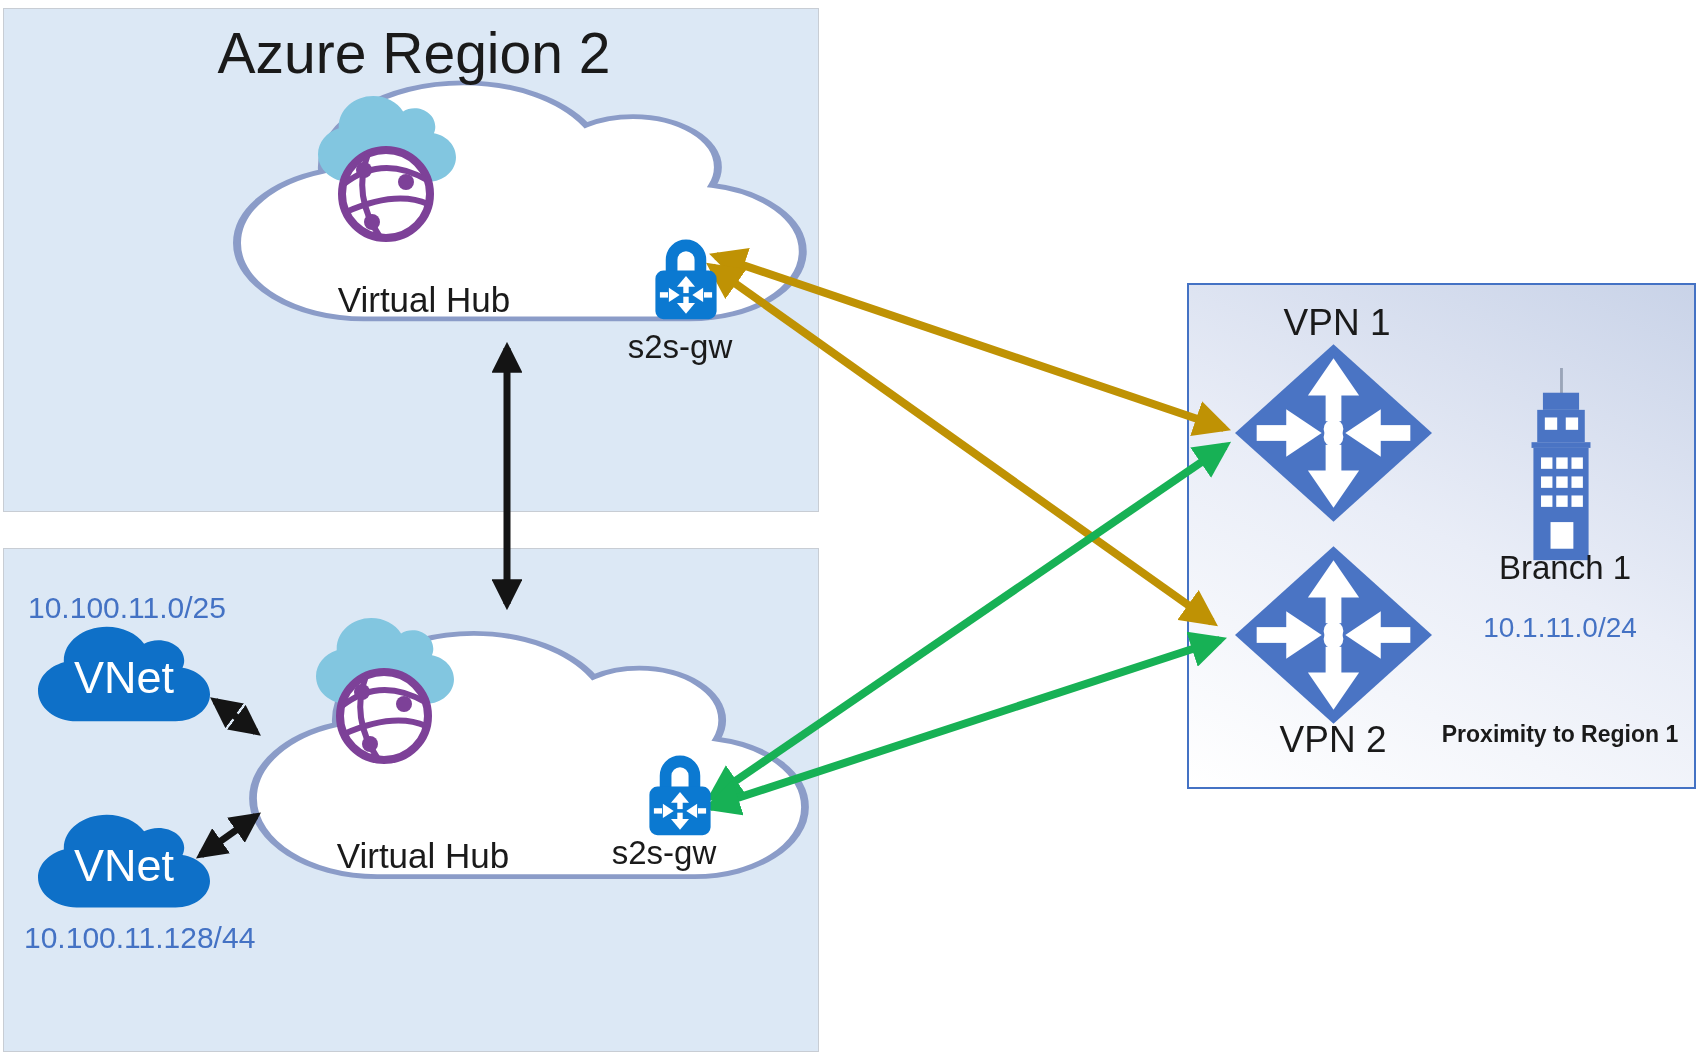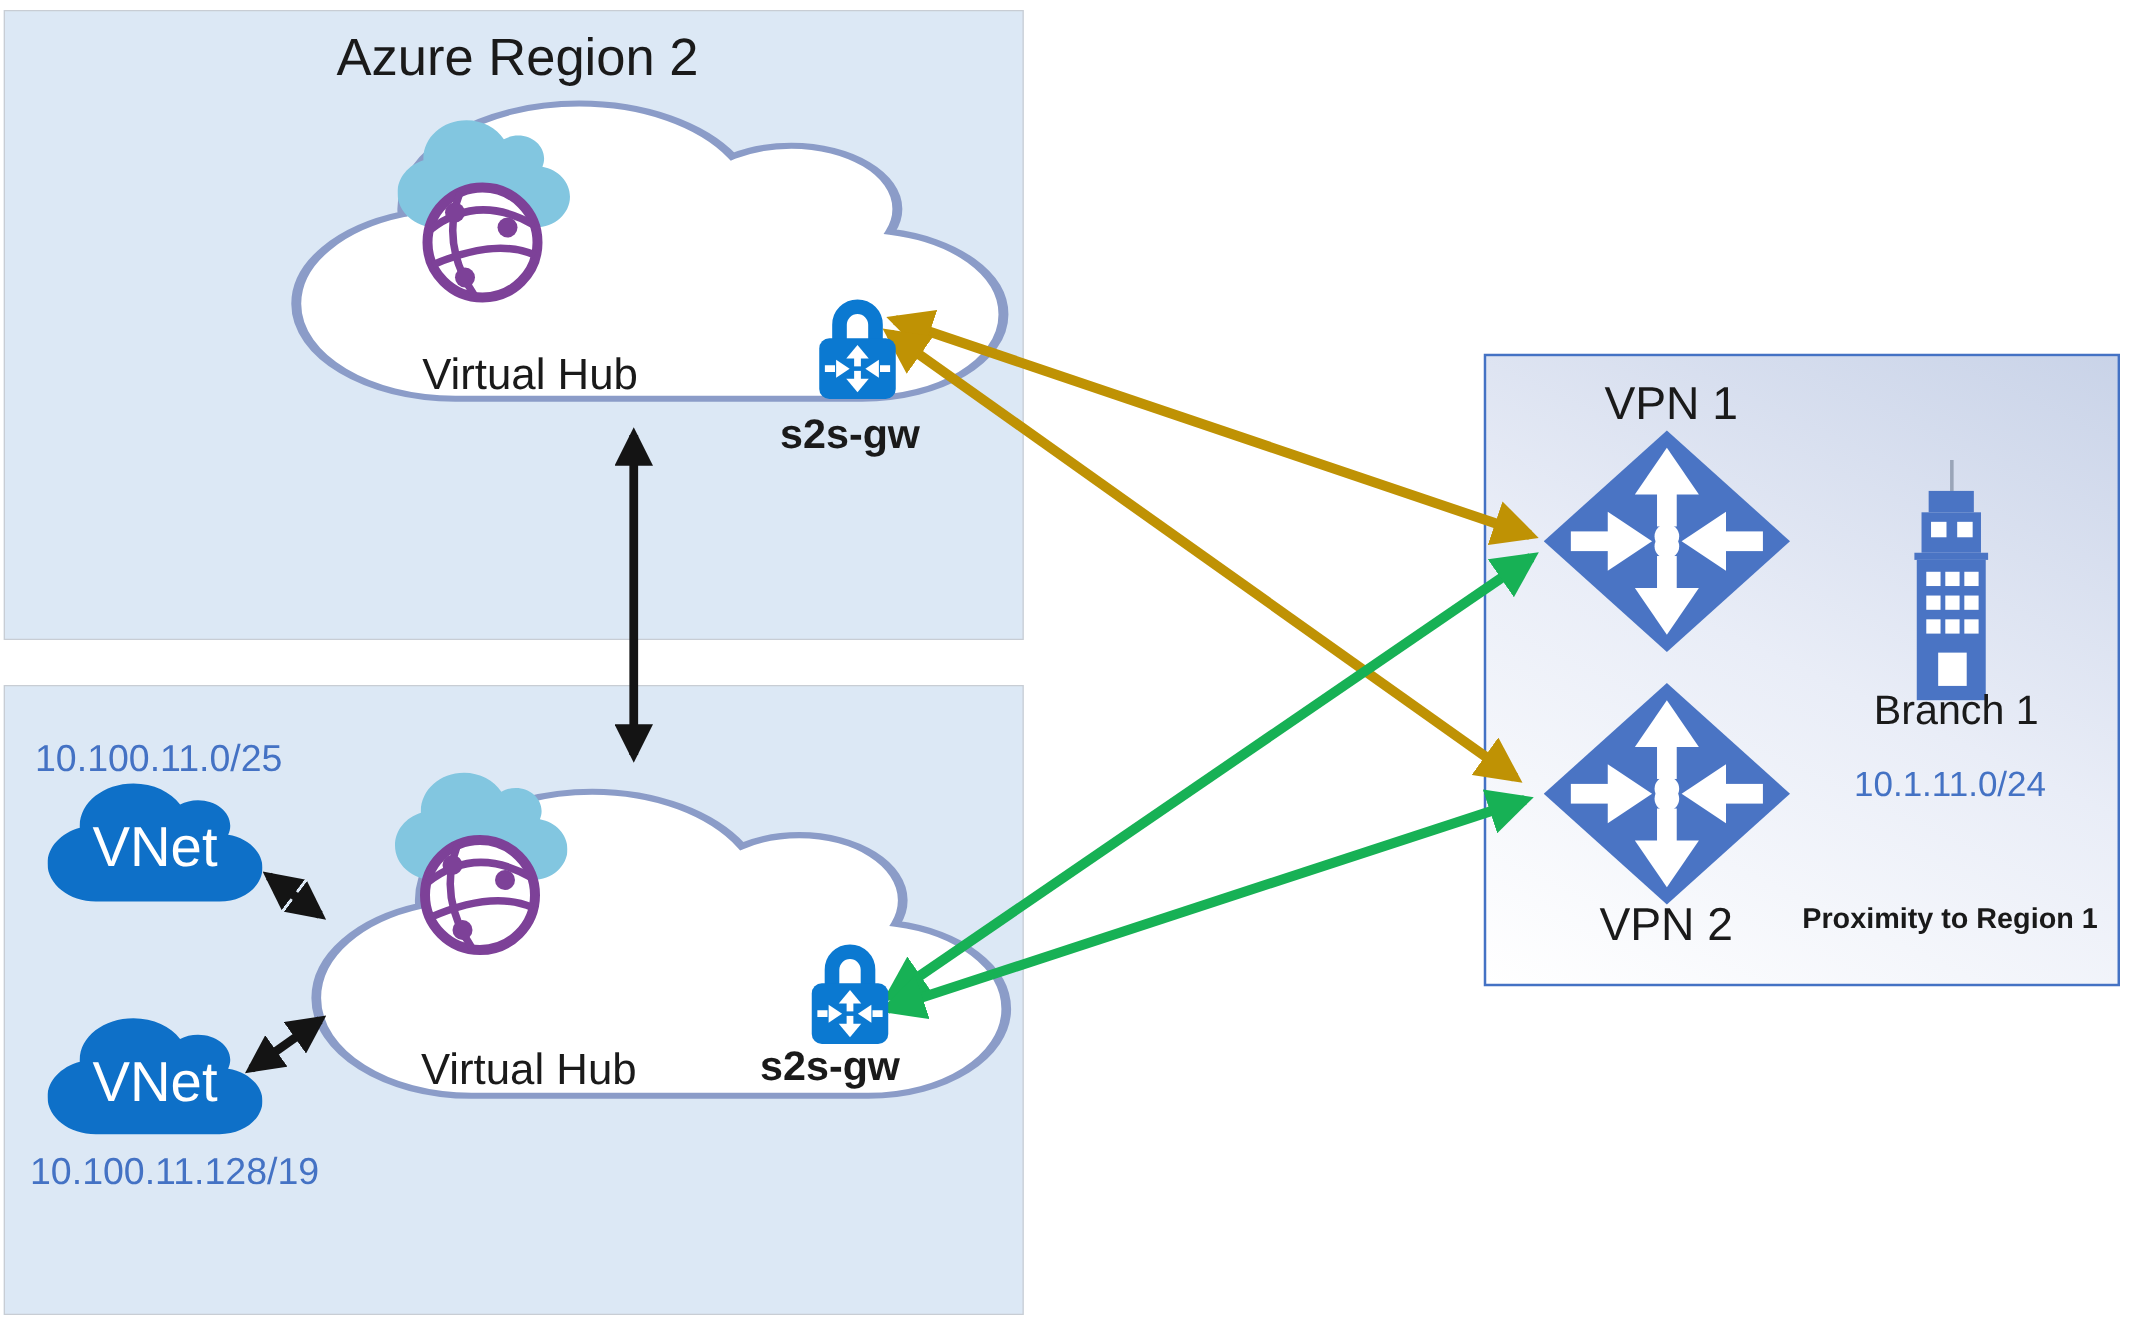--- a/index.html
+++ b/index.html
@@ -10,23 +10,23 @@
     --text_dark:#1a1a1a;
   }
   html,body{margin:0;padding:0;background:#ffffff;}
   .canvas{position:relative;width:1708px;height:1061px;background:#ffffff;overflow:hidden;
           font-family:"Liberation Sans",sans-serif;color:var(--text_dark);}
   .region-box{position:absolute;background:var(--region_fill);border:1px solid var(--region_border);}
   .onprem-box{position:absolute;border:2px solid var(--onprem_border);
               background:linear-gradient(205deg,#c9d3e8 0%,#e9edf7 50%,#ffffff 100%);}
   .label{position:absolute;white-space:nowrap;line-height:1.05;}
   .centered{transform:translateX(-50%);text-align:center;}
-  .region-title{font-size:42px;}
+  .region-title{font-size:57px;}
   .hub-label{font-size:35px;}
-  .gw-label{font-size:33px;font-weight:bold;}
+  .gw-label{font-size:33px;}
   .vnet-label{font-size:45px;color:#ffffff;}
   .cidr{font-size:30px;color:var(--cidr_text);}
   .vpn-label{font-size:37px;}
   .branch-label{font-size:33px;}
   .branch-cidr{font-size:28px;color:var(--cidr_text);}
   .onprem-title{font-size:44px;}
   .onprem-sub{font-size:23px;font-weight:bold;}
   svg{display:block;}
   .abs{position:absolute;}
   .link{fill:none;}
@@ -117,21 +117,21 @@
   <svg class="abs" style="left:38px;top:620px;" width="172" height="108" viewBox="0 0 640 512" preserveAspectRatio="none">
     <path class="vnet-cloud-path" d="M0 336c0 79.5 64.5 144 144 144h368c70.7 0 128-57.3 128-128 0-61.9-44-113.6-102.4-125.4 4.1-10.7 6.4-22.4 6.4-34.6 0-53-43-96-96-96-19.7 0-38.1 6-53.3 16.2C367 64.2 315.3 32 256 32c-88.4 0-160 71.6-160 160 0 2.7 .1 5.4 .2 8.1C40.2 219.8 0 273.2 0 336z"></path>
   </svg>
   <div class="label vnet-label centered" style="left:124px;top:654px;">VNet</div>
 
   <svg class="abs" style="left:38px;top:808px;" width="172" height="106" viewBox="0 0 640 512" preserveAspectRatio="none">
     <path class="vnet-cloud-path" d="M0 336c0 79.5 64.5 144 144 144h368c70.7 0 128-57.3 128-128 0-61.9-44-113.6-102.4-125.4 4.1-10.7 6.4-22.4 6.4-34.6 0-53-43-96-96-96-19.7 0-38.1 6-53.3 16.2C367 64.2 315.3 32 256 32c-88.4 0-160 71.6-160 160 0 2.7 .1 5.4 .2 8.1C40.2 219.8 0 273.2 0 336z"></path>
   </svg>
   <div class="label vnet-label centered" style="left:124px;top:842px;">VNet</div>
 
-  <div class="label cidr" style="left:24px;top:922px;">10.100.11.128/19</div>
+  <div class="label cidr" style="left:24px;top:922px;">10.100.11.128/44</div>
 
   <svg class="abs" style="left:316px;top:612px;" width="138" height="158" viewBox="0 0 138 158">
     <g transform="scale(0.2156,0.1914)">
       <path fill="var(--wan_cyan)" d="M0 336c0 79.5 64.5 144 144 144h368c70.7 0 128-57.3 128-128 0-61.9-44-113.6-102.4-125.4 4.1-10.7 6.4-22.4 6.4-34.6 0-53-43-96-96-96-19.7 0-38.1 6-53.3 16.2C367 64.2 315.3 32 256 32c-88.4 0-160 71.6-160 160 0 2.7 .1 5.4 .2 8.1C40.2 219.8 0 273.2 0 336z"></path>
     </g>
     <g transform="translate(68,104)">
       <circle r="44" fill="#ffffff" stroke="var(--wan_purple)" stroke-width="8"></circle>
       <path d="M-42 -10 Q -4 -40 41 -14" fill="none" stroke="var(--wan_purple)" stroke-width="6"></path>
       <path d="M-40 18 Q 10 -4 42 10" fill="none" stroke="var(--wan_purple)" stroke-width="6"></path>
       <path d="M-18 -40 Q -34 2 -6 43" fill="none" stroke="var(--wan_purple)" stroke-width="6"></path>

